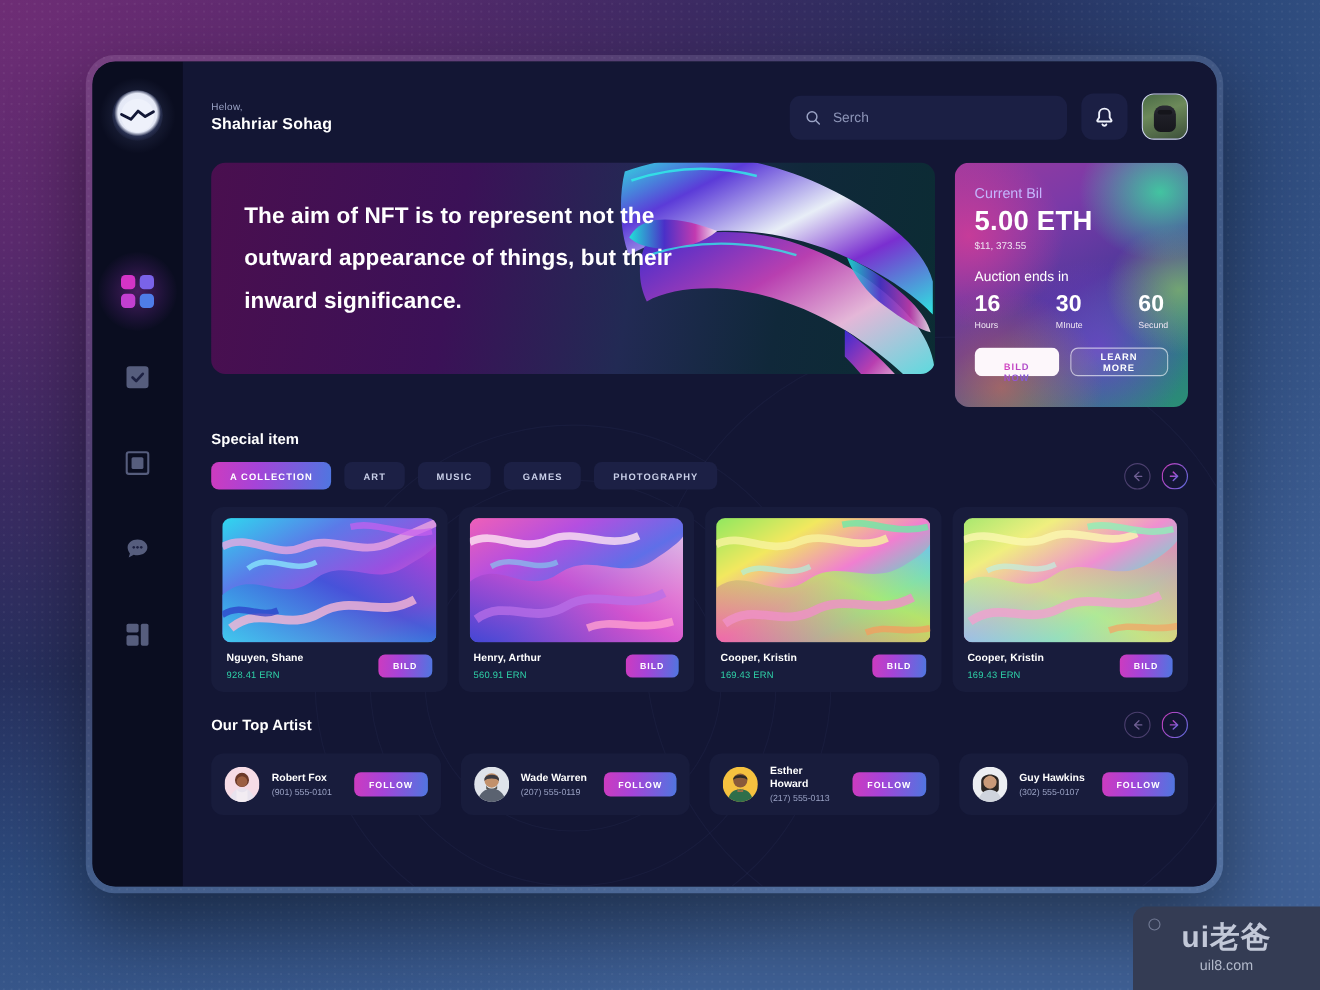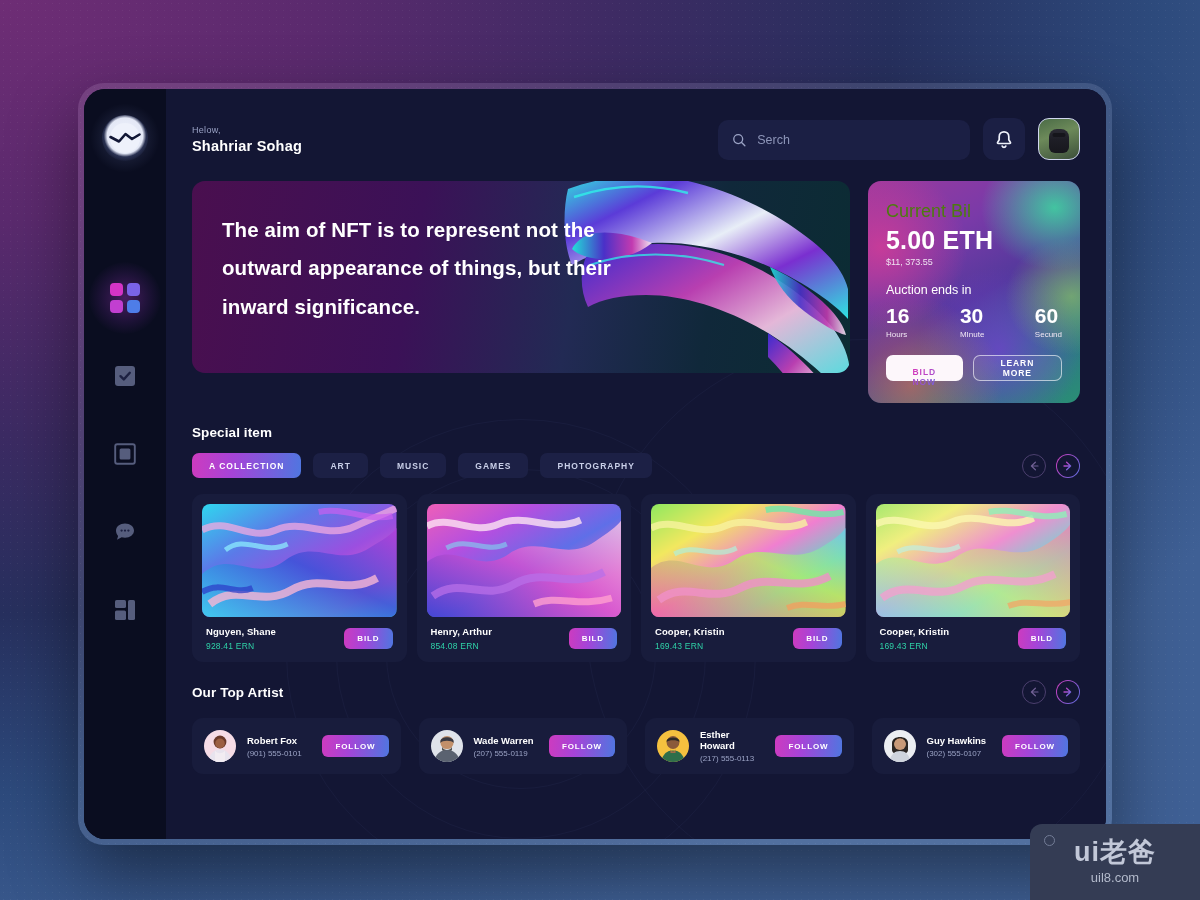--- a/index.html
+++ b/index.html
@@ -11,21 +11,21 @@
     position:relative;
   }
   .bg-dots{
     position:absolute; inset:0;
     background-image:radial-gradient(rgba(255,255,255,.10) 0.7px, transparent 0.8px);
     background-size:7px 7px; opacity:.5; pointer-events:none;
   }
 
   
   .device{
-    position:absolute; left:78px; top:83px; width:1034px; height:762px;
+    position:absolute; left:78px; top:50px; width:1034px; height:762px;
     border-radius:26px; padding:6px;
     background:rgba(255,255,255,.10);
     box-shadow:0 30px 70px rgba(0,0,0,.45);
   }
   .screen{
     width:100%; height:100%; border-radius:21px; overflow:hidden;
     background:#0d1026; display:flex; position:relative;
   }
 
   
@@ -140,21 +140,21 @@
     position:absolute; inset:0;
     background:
       radial-gradient(ellipse 60% 48% at 88% 12%, rgba(60,220,160,.85) 0%, rgba(60,200,150,0) 58%),
       radial-gradient(ellipse 52% 44% at 96% 52%, rgba(160,220,90,.55) 0%, rgba(160,220,90,0) 60%),
       radial-gradient(ellipse 66% 60% at 6% 30%, rgba(215,60,150,.80) 0%, rgba(215,60,150,0) 62%),
       radial-gradient(ellipse 70% 64% at 20% 92%, rgba(240,110,70,.55) 0%, rgba(240,110,70,0) 62%),
       radial-gradient(ellipse 60% 58% at 62% 76%, rgba(120,60,210,.70) 0%, rgba(120,60,210,0) 64%),
       linear-gradient(150deg,#9b3a9e 0%,#7a3aa8 28%,#53399c 52%,#2f6f8e 74%,#2a8f74 100%);
   }
   .bill-in{ position:relative; z-index:2; }
-  .bill-lbl{ font-size:18px; color:#4d7c0f; }
+  .bill-lbl{ font-size:13px; color:#c4b5fd; }
   .bill-eth{ font-size:25px; font-weight:bold; margin-top:4px; letter-spacing:.2px; }
   .bill-usd{ font-size:9px; color:#efe4f2; margin-top:2px; }
   .bill-auc{ font-size:12.5px; margin-top:16px; }
   .cd{ display:flex; gap:27px; margin-top:8px;justify-content:space-between; }
   .cd-n{ font-size:21px; font-weight:bold; line-height:1; }
   .cd-u{ font-size:8px; color:#f0e6f3; margin-top:4px; }
   .bill-btns{ display:flex; gap:10px; margin-top:16px; }
   .btn-white{
     background:#fdf7fb; border:0; border-radius:7px; height:26px; padding:12px 15px;
     font-size:8.5px; font-weight:bold; letter-spacing:.9px; font-family:inherit; cursor:pointer;
@@ -482,21 +482,21 @@
               <path d="M0 58 C28 36 52 72 84 50 C114 30 142 58 172 38 C186 29 196 22 200 16 L200 113 L0 113 Z" fill="url(#c2b)" opacity=".82"></path>
               <path d="M0 22 C24 10 46 32 74 20 C102 8 128 30 158 16" fill="none" stroke="#fde4f2" stroke-width="7" opacity=".8"></path>
               <path d="M6 92 C34 72 58 98 90 80 C120 63 148 86 182 68" fill="none" stroke="#b86fe8" stroke-width="8" opacity=".75"></path>
               <path d="M110 100 C134 90 156 104 190 94" fill="none" stroke="#ff9fd0" stroke-width="7" opacity=".8"></path>
               <path d="M20 44 C42 32 60 50 82 40" fill="none" stroke="#7fd8f0" stroke-width="5" opacity=".6"></path>
             </svg>
           </div>
           <div class="card-meta">
             <div>
               <div class="card-name">Henry, Arthur</div>
-              <div class="card-price">854.08 ERN</div>
+              <div class="card-price">560.91 ERN</div>
             </div>
             <button class="bild">BILD</button>
           </div>
         </div>
 
         <div class="card">
           <div class="card-art">
             <svg width="100%" height="100%" viewBox="0 0 200 113" preserveAspectRatio="none">
               <defs>
                 <linearGradient id="c3a" x1="0" y1="0" x2="1" y2="1">

